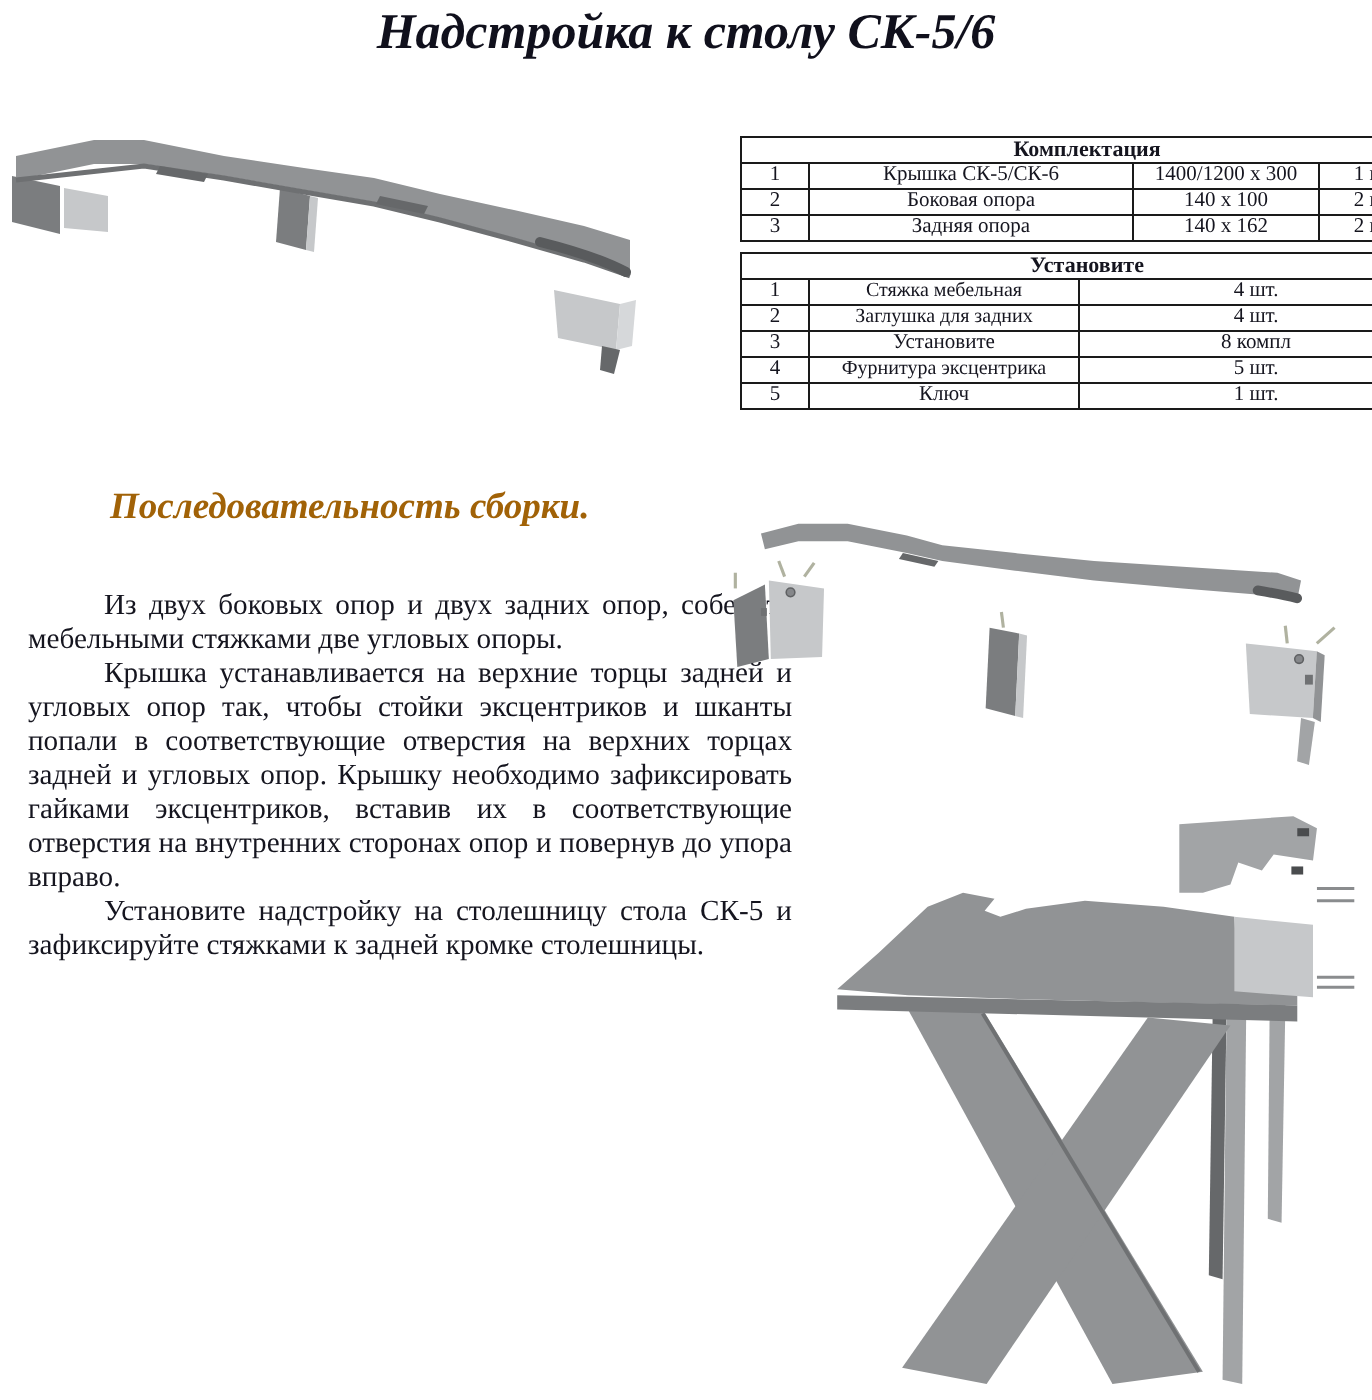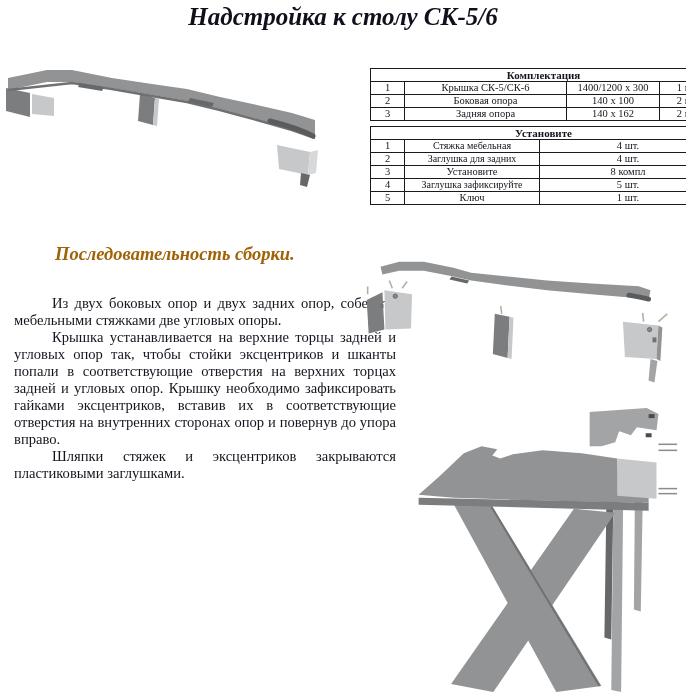--- a/index.html
+++ b/index.html
@@ -123,38 +123,38 @@
         <td class="mono">Заглушка для задних</td>
         <td>4 шт.</td>
       </tr>
       <tr>
         <td>3</td>
         <td>Установите</td>
         <td>8 компл</td>
       </tr>
       <tr>
         <td>4</td>
-        <td class="mono">Заглушка зафиксируйте</td>
+        <td class="mono">Фурнитура эксцентрика</td>
         <td>5 шт.</td>
       </tr>
       <tr>
         <td>5</td>
         <td>Ключ</td>
         <td>1 шт.</td>
       </tr>
     </tbody>
       </table>
   </div>
 
   <div class="sect-heading">Последовательность сборки.</div>
 
   <div class="bodytext">
     <p>Из двух боковых опор и двух задних опор, соберите мебельными стяжками две угловых опоры.</p>
     <p>Крышка устанавливается на верхние торцы задней и угловых опор так, чтобы стойки эксцентриков и шканты попали в соответствующие отверстия на верхних торцах задней и угловых опор. Крышку необходимо зафиксировать гайками эксцентриков, вставив их в соответствующие отверстия на внутренних сторонах опор и повернув до упора вправо.</p>
-    <p>Шляпки стяжек и эксцентриков закрываются пластиковыми заглушками.</p>
+    <p>Установите надстройку на столешницу стола СК-5 и зафиксируйте стяжками к задней кромке столешницы.</p>
   </div>
 
   <figure class="fig" id="fig-exploded" style="margin:0;">
     <svg width="341" height="157" viewBox="0 0 346 160" preserveAspectRatio="none">
 
       <polygon class="f-top" points="36,14 55,9 80,9 110,15 128,20 165,24 205,28 250,31 298,34 310,38 308,48 298,46 250,42 205,38 165,33 128,28 110,24 80,18 55,18 38,22"></polygon>
       <polygon class="f-darker" points="108,24 126,28 124,31 106,27"></polygon>
       <path class="f-nose" d="M288,43 Q300,45 308,47"></path>
 
       <line class="f-pin" x1="23" y1="42" x2="23" y2="34"></line>

